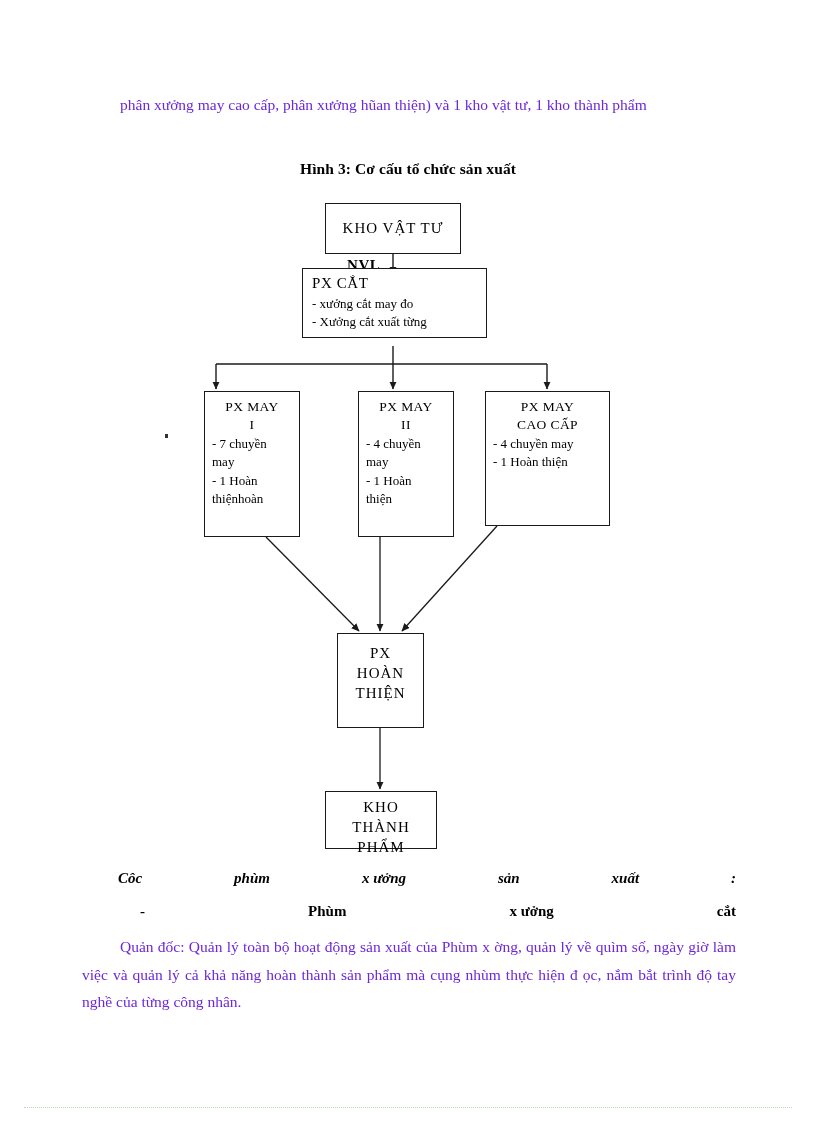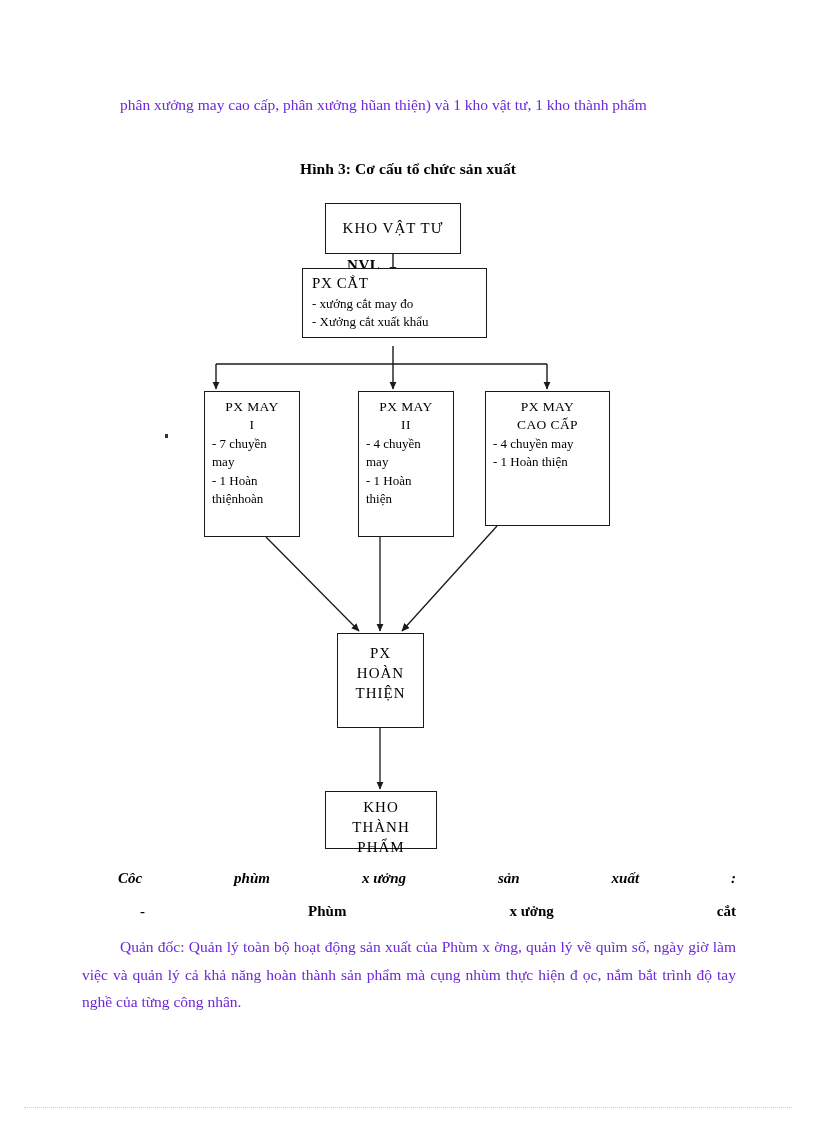--- a/index.html
+++ b/index.html
@@ -205,21 +205,21 @@
 
   <div class="node" id="node-kho-vat-tu">
     <span class="title lg">KHO VẬT TƯ</span>
   </div>
 
   <div id="nvl-label">NVL</div>
 
   <div class="node" id="node-px-cat">
     <span class="title left">PX CẮT</span>
     <span class="items">- xưởng  cắt may  đo
-- Xưởng  cắt xuất khẩu</span>
+- Xưởng  cắt xuất từng</span>
   </div>
 
   <div class="node" id="node-px-may-1">
     <span class="title">PX MAY
 I</span>
     <span class="items">- 7 chuyền
 may
 - 1 Hoàn
 thiệnhoàn</span>
   </div>

